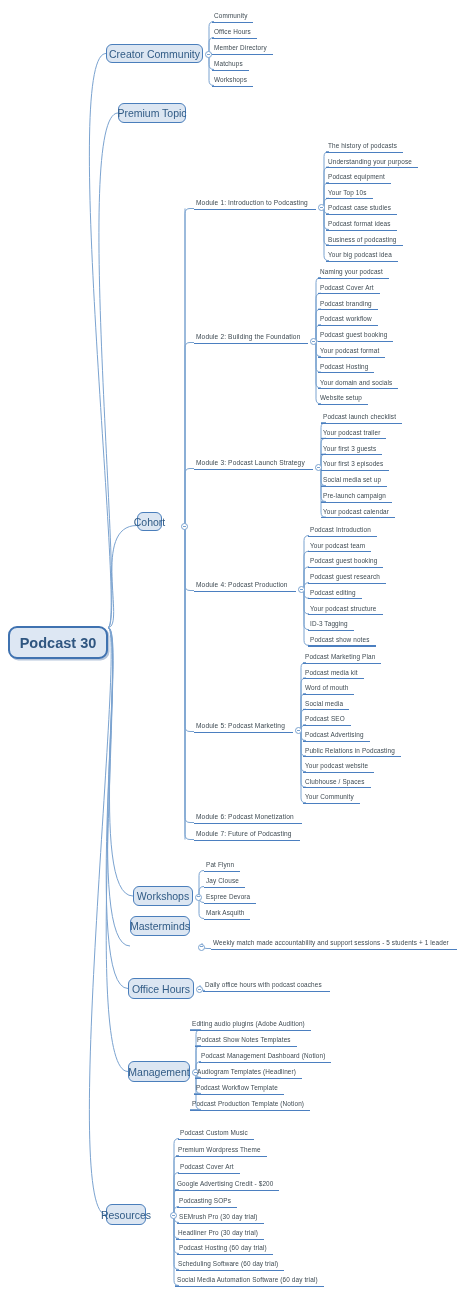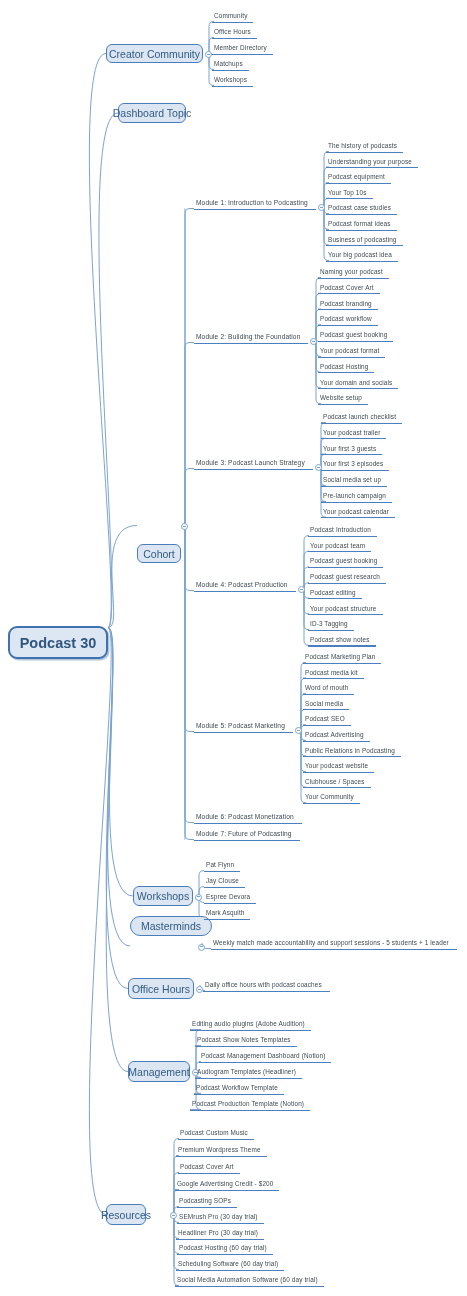--- a/index.html
+++ b/index.html
@@ -121,29 +121,29 @@
       </g>
   </svg>
   <div id="nodes">
       <div class="boxnode root" style="left: 8px; top: 626px; width: 100px; height: 33px;">
         <span>Podcast 30</span>
       </div>
       <div class="boxnode lvl1" style="left: 106px; top: 44px; width: 97px; height: 19px;">
         <span>Creator Community</span>
       </div>
       <div class="boxnode lvl1" style="left: 118px; top: 103px; width: 68px; height: 20px;">
-        <span>Dashboard Topic</span>
-      </div>
-      <div class="boxnode lvl1" style="left: 137px; top: 544px; width: 44px; height: 19px;">
+        <span>Premium Topic</span>
+      </div>
+      <div class="boxnode lvl1" style="left: 137px; top: 512px; width: 25px; height: 19px;">
         <span>Cohort</span>
       </div>
       <div class="boxnode lvl1" style="left: 133px; top: 886px; width: 60px; height: 20px;">
         <span>Workshops</span>
       </div>
-      <div class="boxnode lvl1" style="left: 130px; top: 916px; width: 82px; height: 20px; border-radius: 10px;">
+      <div class="boxnode lvl1" style="left: 130px; top: 916px; width: 60px; height: 20px;">
         <span>Masterminds</span>
       </div>
       <div class="boxnode lvl1" style="left: 128px; top: 978px; width: 66px; height: 21px;">
         <span>Office Hours</span>
       </div>
       <div class="boxnode lvl1" style="left: 128px; top: 1061px; width: 62px; height: 21px;">
         <span>Management</span>
       </div>
       <div class="boxnode lvl1" style="left: 106px; top: 1204px; width: 40px; height: 21px;">
         <span>Resources</span>

